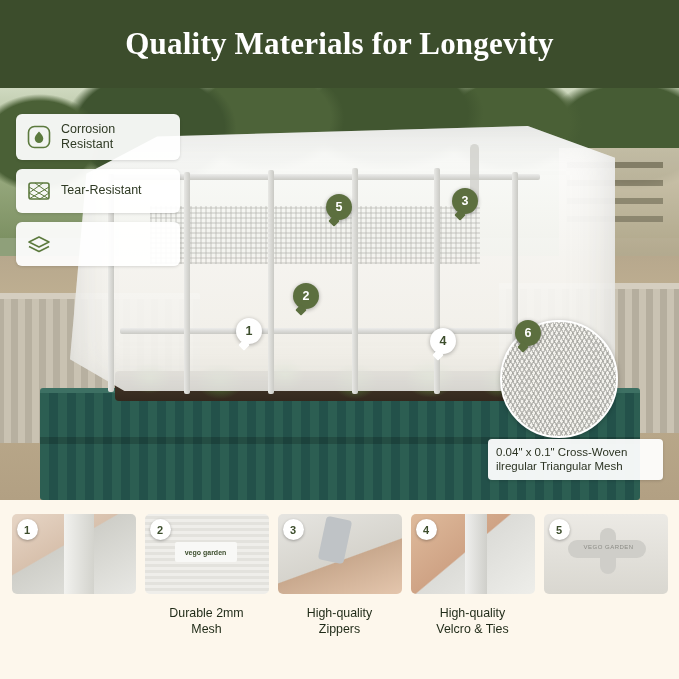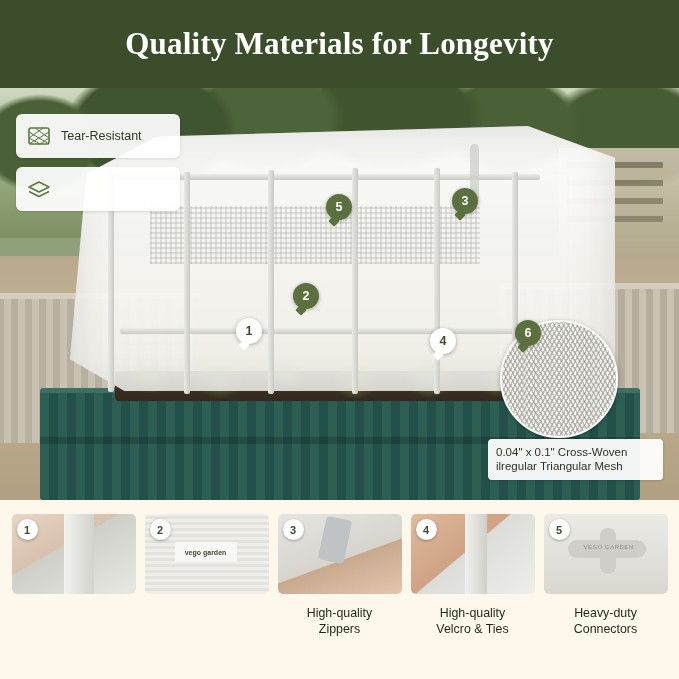--- a/index.html
+++ b/index.html
@@ -255,20 +255,30 @@
     <div class="pole" style="left:108px; top:86px; height:218px;"></div>
     <div class="pole" style="left:184px; top:84px; height:222px;"></div>
     <div class="pole" style="left:268px; top:82px; height:224px;"></div>
     <div class="pole" style="left:352px; top:80px; height:226px;"></div>
     <div class="pole" style="left:434px; top:80px; height:226px;"></div>
     <div class="pole" style="left:512px; top:84px; height:220px;"></div>
     <div class="cover-seam" style="left:470px; top:56px; width:9px; height:60px; border-radius:5px;"></div>
 
     <div class="features">
 
+      <div class="feature">
+        <span class="ic">
+          <svg viewBox="0 0 26 26" width="26" height="26">
+            <rect x="2.5" y="2.5" width="21" height="21" rx="6" fill="none" stroke="#5c7a3e" stroke-width="1.6"></rect>
+            <path d="M13 7.5c2.6 3 4.3 4.9 4.3 7.1a4.3 4.3 0 0 1-8.6 0c0-2.2 1.7-4.1 4.3-7.1z" fill="#5c7a3e"></path>
+          </svg>
+        </span>
+        <span class="txt" style="white-space:pre-line">Corrosion
+Resistant</span>
+      </div>
 
 
       <div class="feature">
         <span class="ic">
           <svg viewBox="0 0 26 26" width="26" height="26">
             <rect x="3" y="5" width="20" height="16" rx="2" fill="none" stroke="#5c7a3e" stroke-width="1.6"></rect>
             <g stroke="#5c7a3e" stroke-width="1">
               <line x1="3" y1="9" x2="23" y2="21"></line>
                 <line x1="3" y1="15" x2="14" y2="21"></line>
               <line x1="9" y1="5" x2="23" y2="15"></line>
@@ -325,20 +335,22 @@
       </div>
     </div>
 
     <div class="card">
       <div class="thumb t2">
         <div class="badge">
           <span>2</span>
         </div>
         <div class="tag">vego garden</div>
       </div>
+      <div class="cap" style="white-space:pre-line">Durable 2mm
+Mesh</div>
     </div>
 
     <div class="card">
       <div class="thumb t3">
         <div class="badge">
           <span>3</span>
         </div>
       </div>
       <div class="cap" style="white-space:pre-line">High-quality
 Zippers</div>
@@ -356,18 +368,16 @@
 
     <div class="card">
       <div class="thumb t5">
         <div class="badge">
           <span>5</span>
         </div>
         <div class="conn"></div>
         <div class="conn2"></div>
         <div class="lbl">VEGO GARDEN</div>
       </div>
-      <div class="cap" style="white-space:pre-line">Heavy-duty
-Connectors</div>
     </div>
 
   </div>
 </div>
 
 </body></html>

